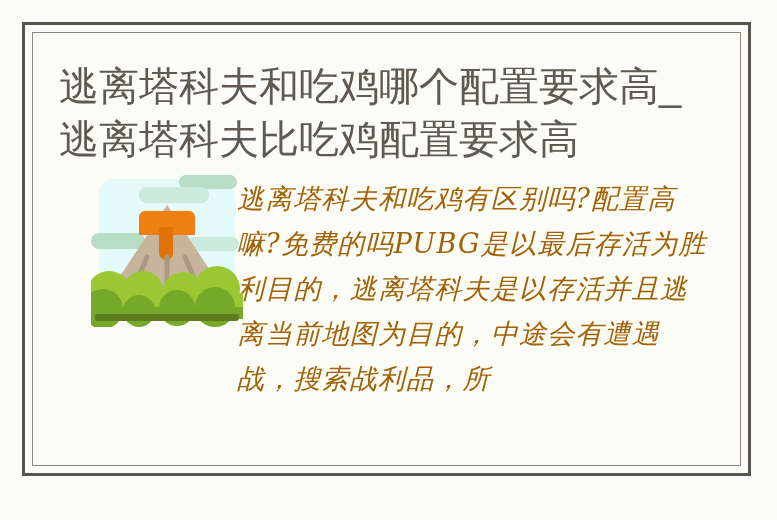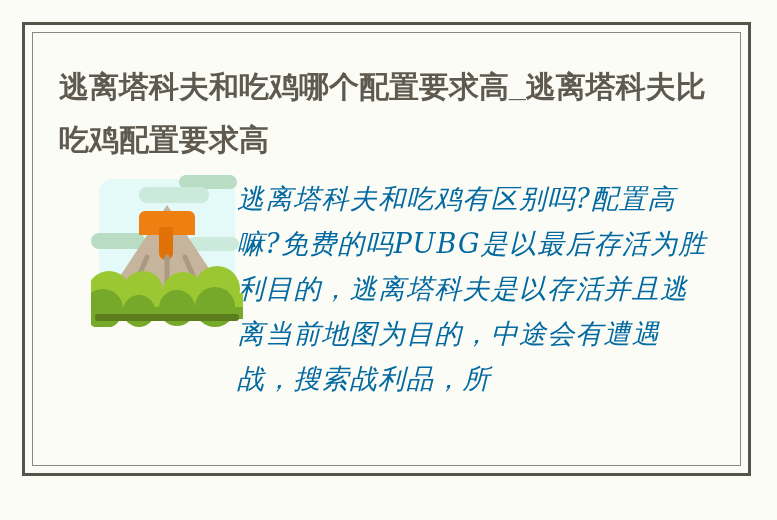--- a/index.html
+++ b/index.html
@@ -42,23 +42,23 @@
     border: 1px solid #8c887b;
     box-sizing: border-box;
     background: #fcfcf6;
     overflow: hidden;
   }
 
   
   .article-title {
     margin: 0;
     padding: 27px 24px 0 26px;
-    font-size: 30px;
+    font-size: 40px;
     line-height: 53px;
-    font-weight: 700;
+    font-weight: 400;
     color: #5e5a4f;
     letter-spacing: 0px;
     white-space: pre-wrap;
   }
 
   
   .article-body {
     position: relative;
     padding: 10px 26px 0 26px;
   }
@@ -71,21 +71,21 @@
     height: 152px;
   }
   .thumb svg { display: block; }
 
   .article-text {
     margin: 0;
     padding-left: 178px;
     font-family: "DejaVu Serif", serif;
     font-size: 27px;
     line-height: 45px;
-    color: #0369a1;
+    color: #a16207;
     letter-spacing: 1.2px;
     font-style: italic;
     white-space: pre-wrap;
     word-break: break-all;
   }
 </style>
 </head>
 <body>
 
 <div id="page">

